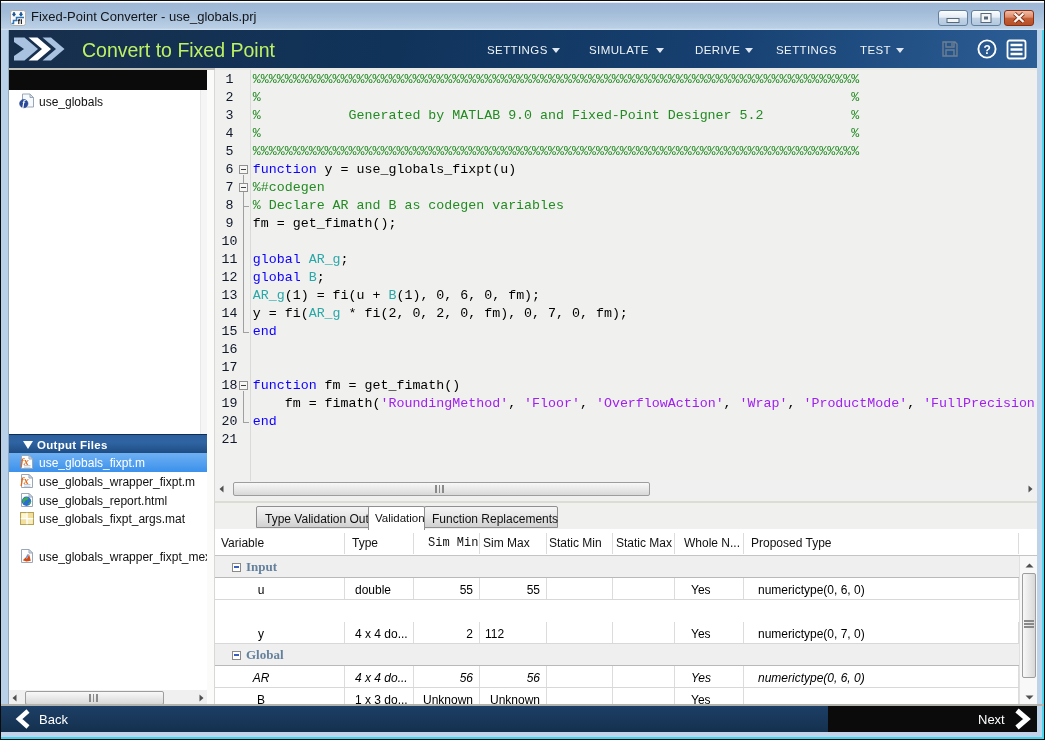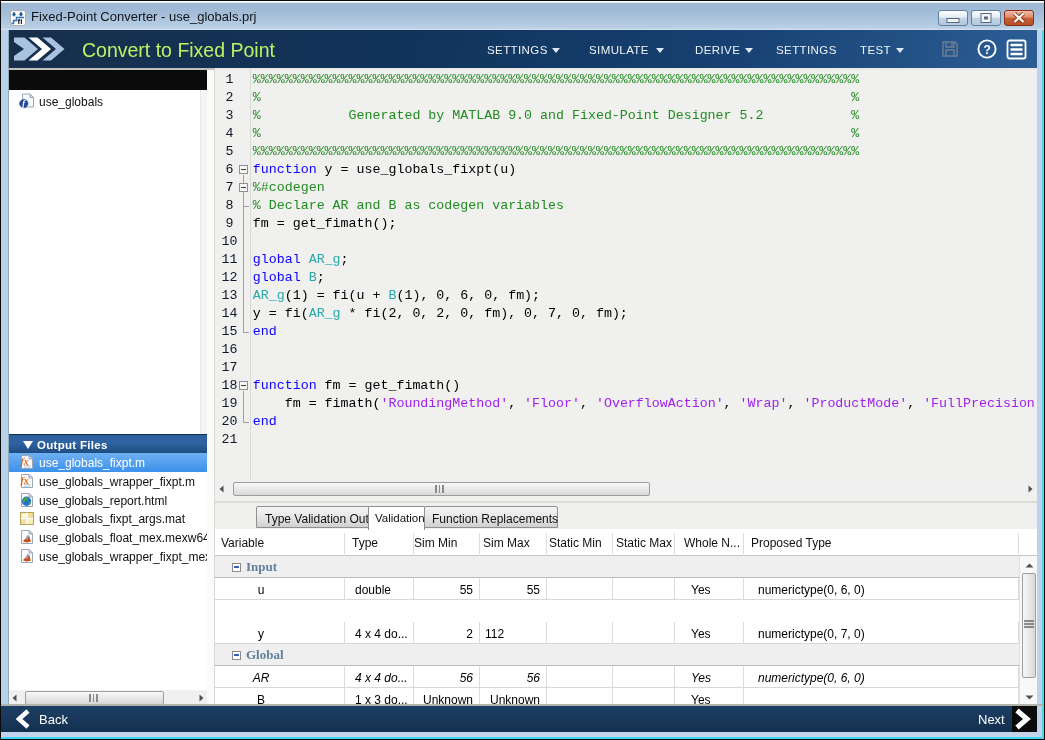--- a/index.html
+++ b/index.html
@@ -70,21 +70,21 @@
 .thsep { position:absolute; top:4px; width:1px; height:21px; background:#dcdcdc; }
 #tblbody { left:215px; top:556px; width:822px; height:150px; background:#fff; overflow:hidden; }
 .grow { position:absolute; left:0; width:822px; height:22px; background:#efefef; border-bottom:1px solid #b9b9b9; }
 .glbl { position:absolute; left:31px; top:3px; font-weight:bold; font-size:13px; font-family:"Liberation Serif",serif; color:#64809c; }
 .gbox { position:absolute; left:17px; top:6.5px; width:9px; height:9px; border:1px solid #8a8a8a; background:#fff; }
 .gbox:after { content:""; position:absolute; left:1px; top:2.5px; width:5px; height:1.5px; background:#3a5dc0; }
 .drow { position:absolute; left:0; width:822px; height:22px; background:#fff; border-bottom:1px solid #d8d8d8; }
 .cell { position:absolute; top:5px; font-size:12px; color:#000; white-space:nowrap; }
 .csep { position:absolute; top:0; width:1px; height:21px; background:#dcdcdc; }
 #vscroll { left:1019px; top:556px; width:18px; height:150px; background:#f8f8f8; border-left:1px solid #e0e0e0; }
-#footer { left:1px; top:706px; width:1011px; height:26px;
+#footer { left:1px; top:706px; width:827px; height:26px;
   background:linear-gradient(#1d3f66, #14304e); }
 .fback { position:absolute; left:38px; top:6px; font-size:13px; color:#fff; }
 .fnext { position:absolute; left:977px; top:6px; font-size:13px; color:#fff; }
 .chev { position:absolute; }
 </style>
 </head>
 <body>
 <div id="root">
   <div id="titlebar" class="abs"></div>
   <svg class="abs" style="left:10px; top:10px;" width="16" height="16" viewBox="0 0 16 16">
@@ -219,29 +219,20 @@
     <div class="fitem" style="top:56.400000000000006px;">
         <svg class="ficon" viewBox="0 0 16 16">
           <rect x="1.5" y="2.5" width="13" height="12" fill="#eedc9a" stroke="#b4a258"></rect>
           <rect x="2.3" y="3.3" width="5.3" height="5" fill="#fdf6d2"></rect>
           <rect x="8.4" y="3.3" width="5.3" height="5" fill="#f2df9e"></rect>
           <rect x="2.3" y="8.9" width="5.3" height="5" fill="#f2df9e"></rect>
           <rect x="8.4" y="8.9" width="5.3" height="5" fill="#f9edbc"></rect>
           <path d="M8 2.8 V14.2 M1.8 8.65 H14.2" stroke="#ffffff" stroke-width="1.4"></path>
         </svg>
         <span class="txt">use_globals_fixpt_args.mat</span>
-      </div>
-    <div class="fitem" style="top:75.2px;">
-        <svg class="ficon" viewBox="0 0 16 16">
-          <path d="M2.5 1.5 H10 L13.5 5 V14.5 H2.5 Z" fill="#fdfdfd" stroke="#9aa7b8" stroke-width="1"></path>
-          <path d="M10 1.5 L13.5 5 H10 Z" fill="#dce6f0" stroke="#9aa7b8" stroke-width="1"></path>
-          <path d="M3.8 12.2 L6.6 9.6 L7.9 10.7 L10.2 6.4 L11.8 12.8 L7.4 13.4 Z" fill="#d44a12"></path>
-          <path d="M6.6 9.6 L8.4 6.2 L10.2 6.4 L7.9 10.7 Z" fill="#7e93c4"></path>
-        </svg>
-        <span class="txt">use_globals_float_mex.mexw64</span>
       </div>
     <div class="fitem" style="top:94.0px;">
         <svg class="ficon" viewBox="0 0 16 16">
           <path d="M2.5 1.5 H10 L13.5 5 V14.5 H2.5 Z" fill="#fdfdfd" stroke="#9aa7b8" stroke-width="1"></path>
           <path d="M10 1.5 L13.5 5 H10 Z" fill="#dce6f0" stroke="#9aa7b8" stroke-width="1"></path>
           <path d="M3.8 12.2 L6.6 9.6 L7.9 10.7 L10.2 6.4 L11.8 12.8 L7.4 13.4 Z" fill="#d44a12"></path>
           <path d="M6.6 9.6 L8.4 6.2 L10.2 6.4 L7.9 10.7 Z" fill="#7e93c4"></path>
         </svg>
         <span class="txt">use_globals_wrapper_fixpt_mex.m</span>
       </div>
@@ -336,21 +327,21 @@
   </div>
   <div class="tab active" style="left:368px; width:57px;">
       <span class="tlbl" style="left:6px; font-size:11.5px;">Validation</span>
     </div>
   <div class="tab" style="left:424px; width:134px;">
       <span class="tlbl" style="left:7px;">Function Replacements</span>
     </div>
   <div id="tblhead" class="abs">
     <span class="th" style="left:6px;">Variable</span>
     <span class="th" style="left:137px;">Type</span>
-    <span class="th" style="left:199px;">Sim Min</span>
+    <span class="th" style="left:213px;font-family:Liberation Mono, monospace;">Sim Min</span>
     <span class="th" style="left:268px;">Sim Max</span>
     <span class="th" style="left:334px;">Static Min</span>
     <span class="th" style="left:401px;">Static Max</span>
     <span class="th" style="left:469px;">Whole N...</span>
     <span class="th" style="left:536px;">Proposed Type</span>
     <span class="thsep" style="left:129px;"></span>
     <span class="thsep" style="left:198px;"></span>
     <span class="thsep" style="left:264px;"></span>
     <span class="thsep" style="left:331px;"></span>
     <span class="thsep" style="left:397px;"></span>

